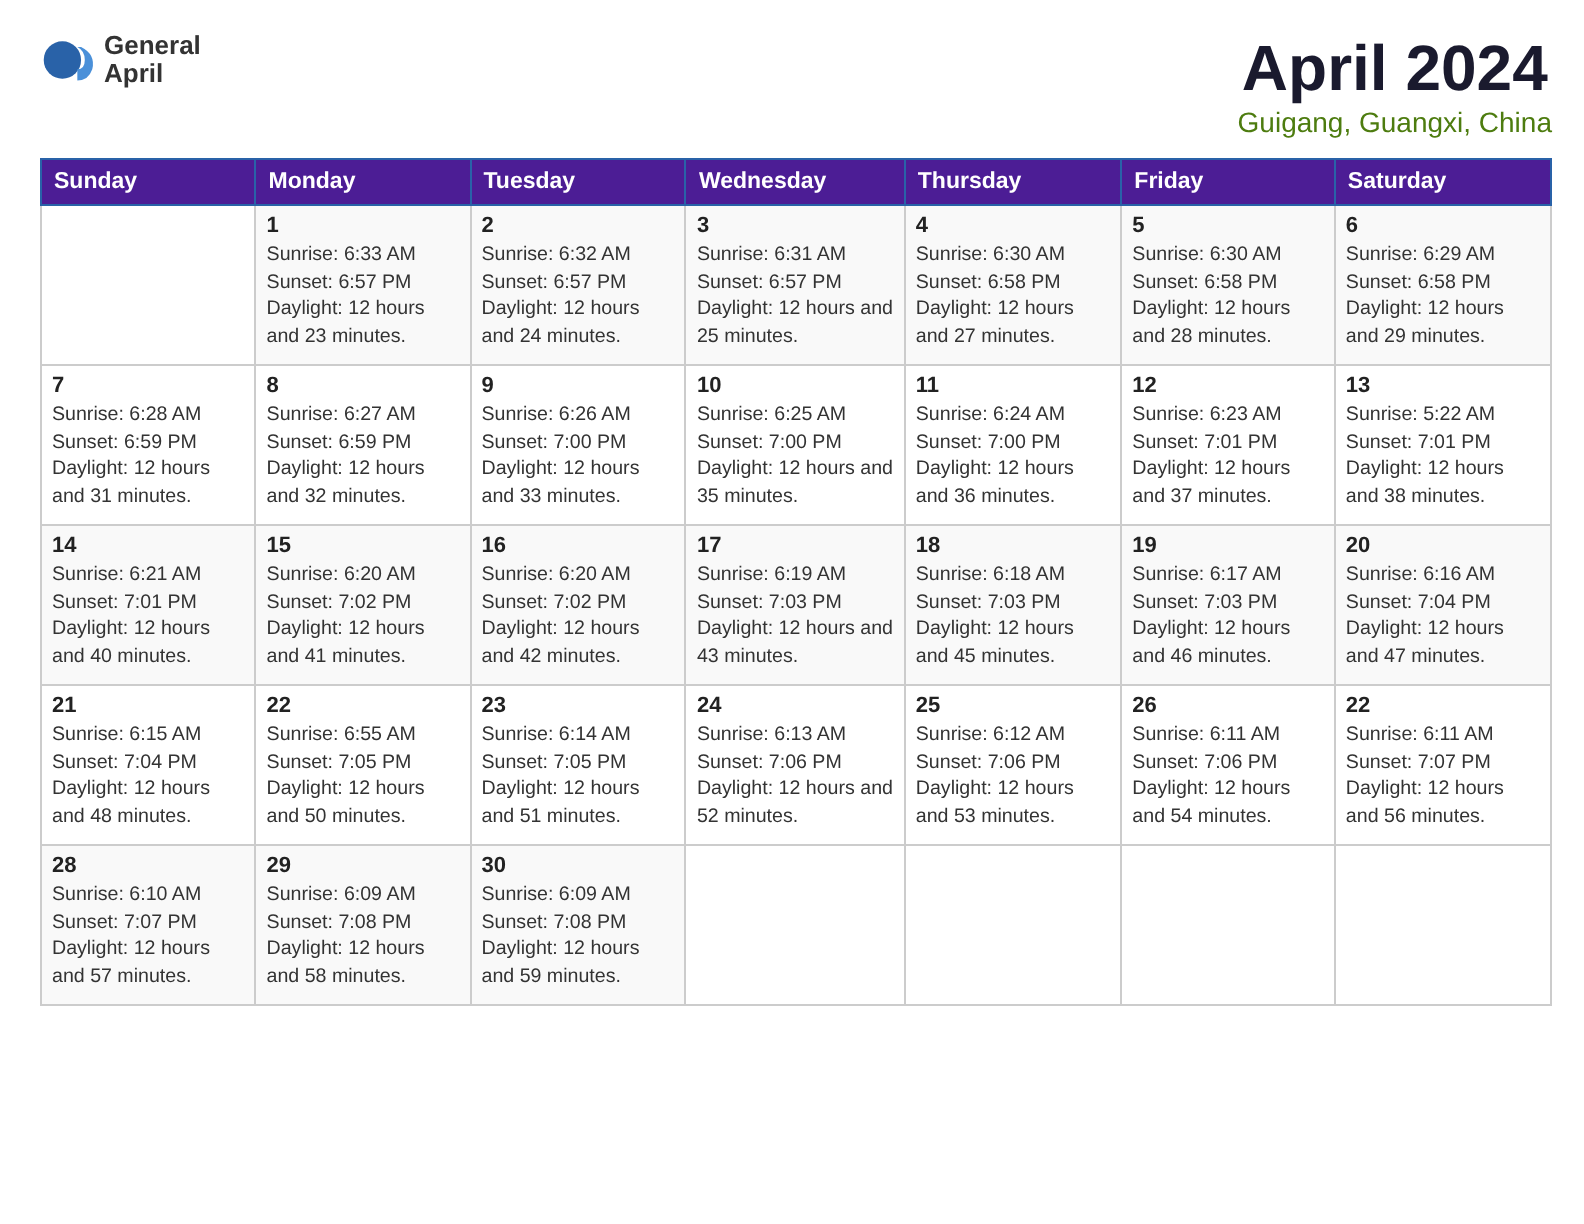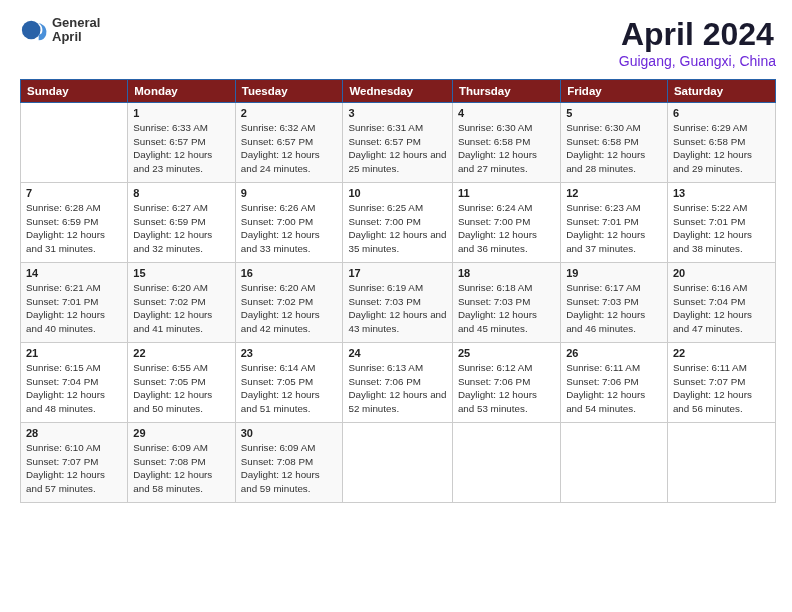--- a/index.html
+++ b/index.html
@@ -44,29 +44,29 @@
       text-align: center;
       margin-left: 40px;
     }
     .month-title {
       font-size: 32px;
       font-weight: bold;
       color: #1a1a2e;
     }
     .location {
       font-size: 14px;
-      color: #6d28d9;
+      color: #4d7c0f;
     }
     .calendar {
       width: 100%;
       border-collapse: collapse;
       font-size: 10.5px;
     }
     .calendar thead th {
-      background: #7f1d1d;
+      background: #4c1d95;
       color: #fff;
       padding: 5px 6px;
       text-align: left;
       font-size: 11.5px;
       font-weight: bold;
       border: 1px solid #2962a8;
     }
     .calendar tbody td {
       border: 1px solid #ccc;
       vertical-align: top;

